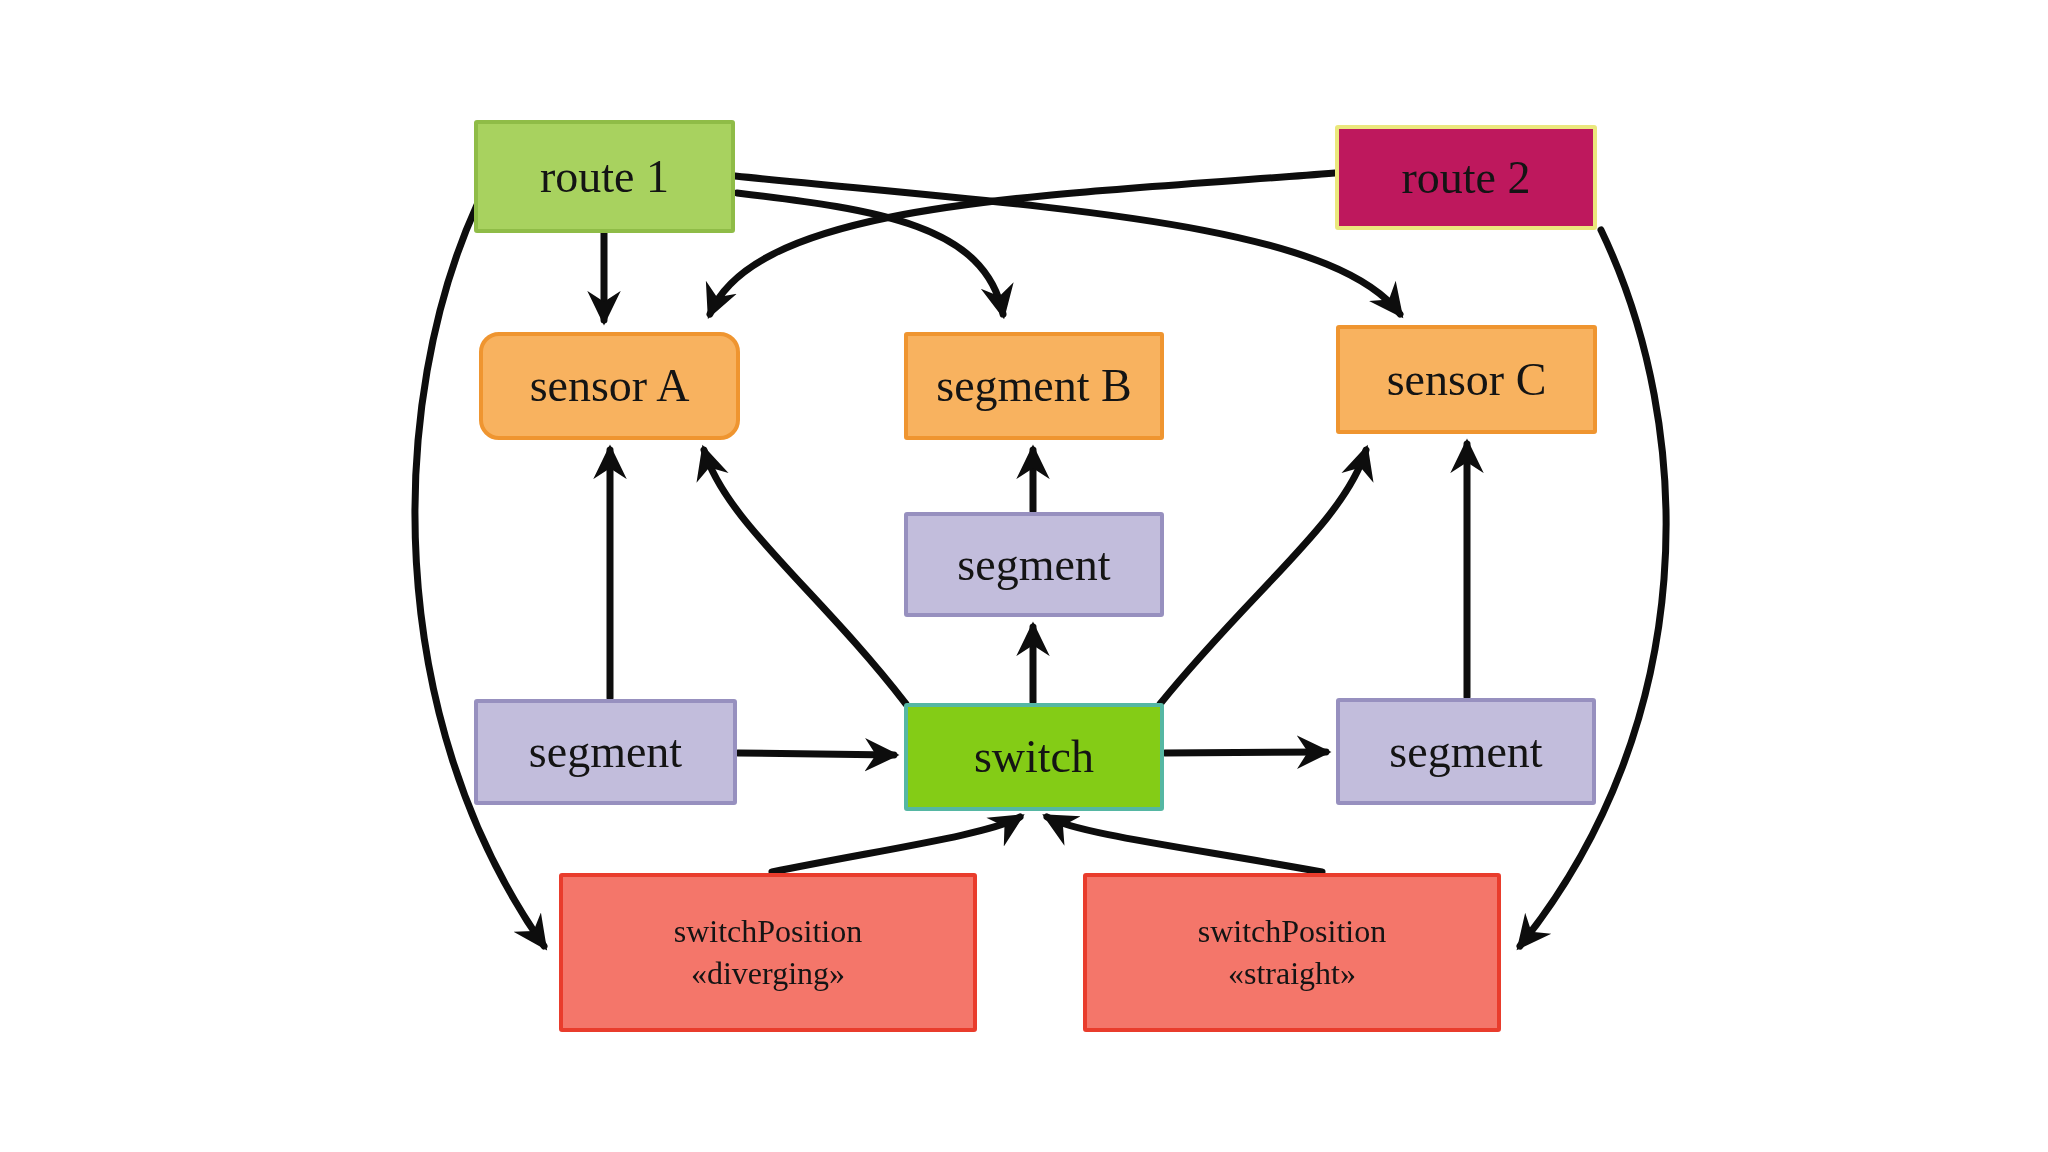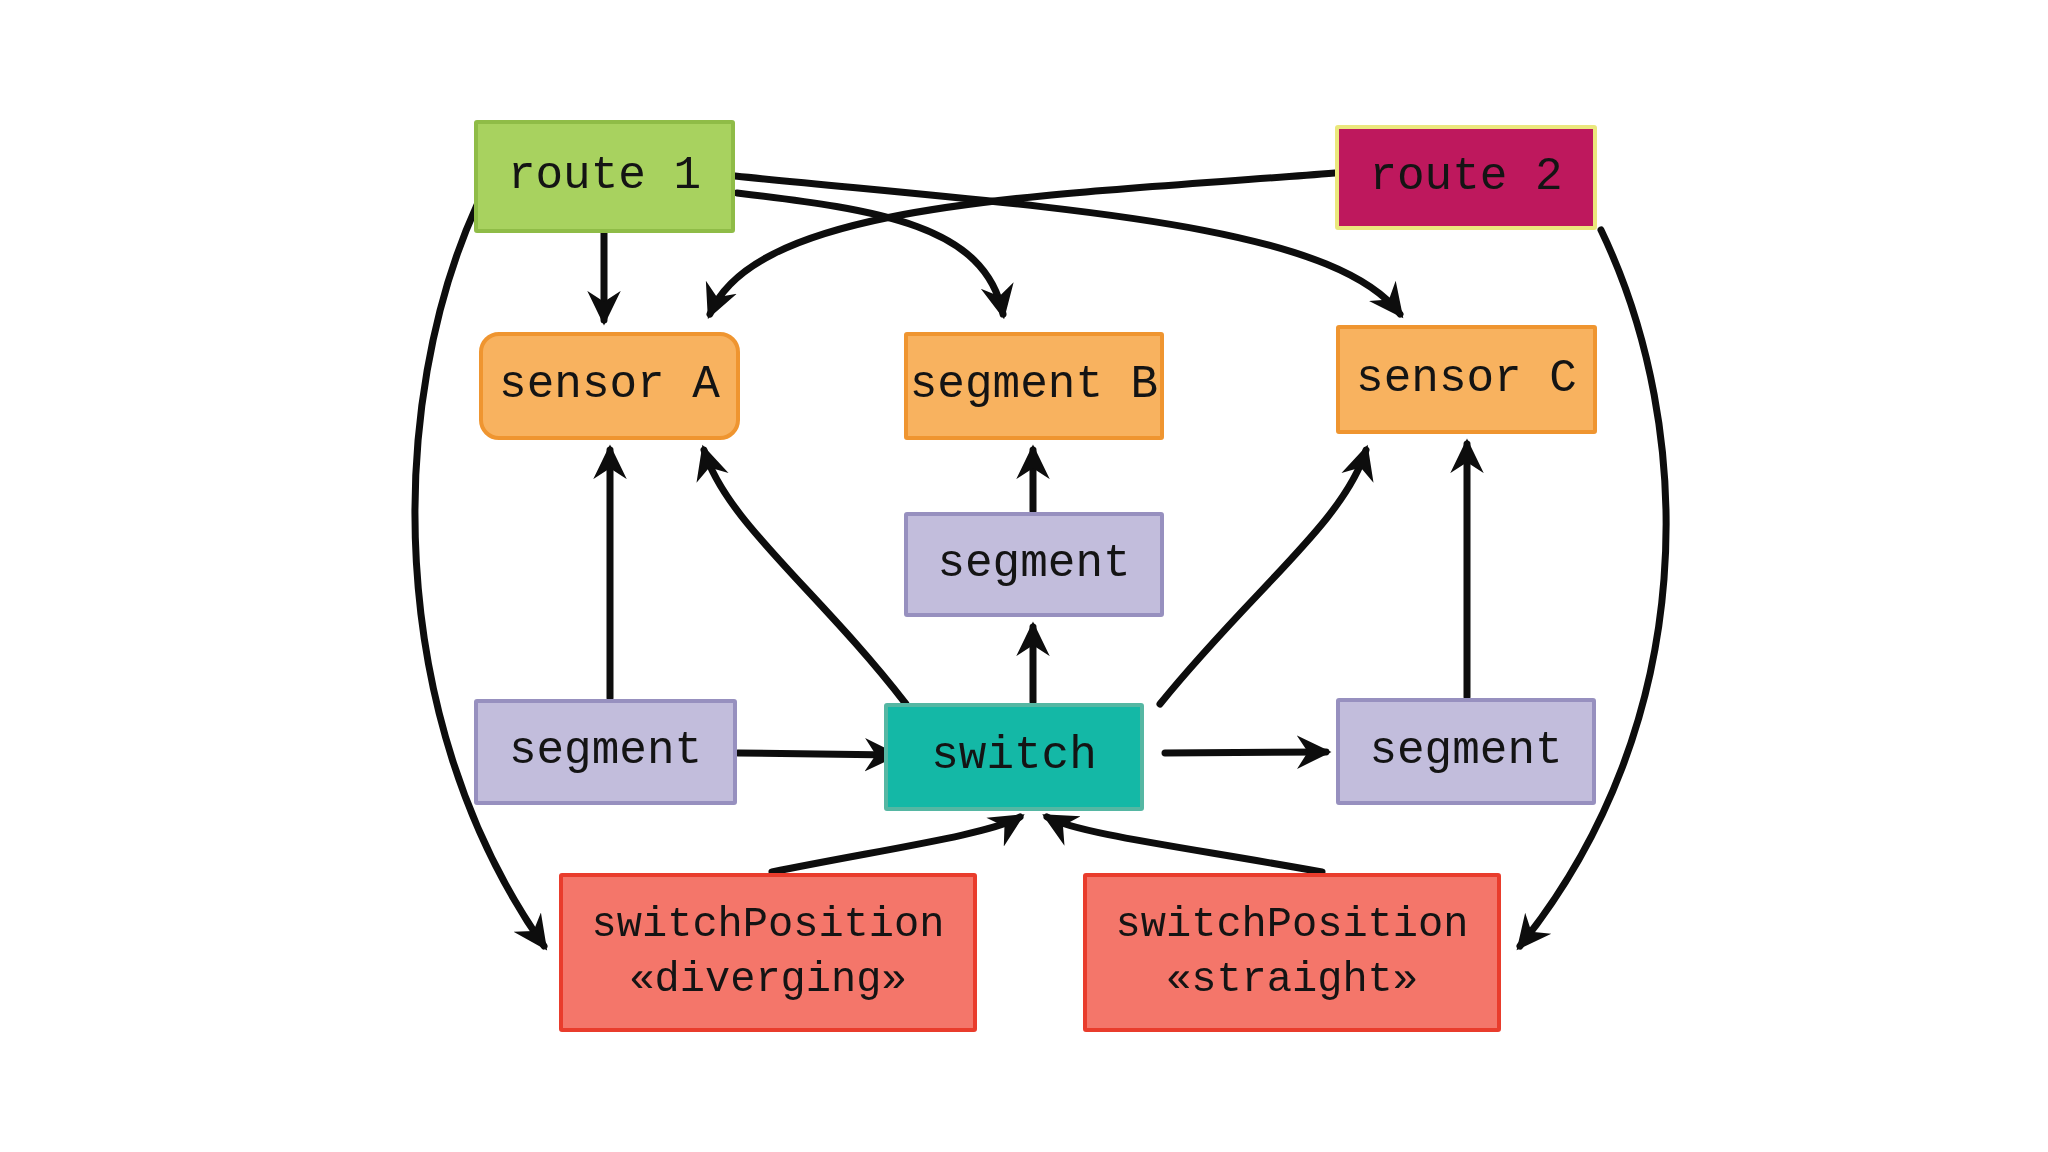--- a/index.html
+++ b/index.html
@@ -1,36 +1,36 @@
 <!DOCTYPE html>
 <html><head>
 <meta charset="utf-8">
 <style>
   html,body{margin:0;padding:0;background:#ffffff;}
   #canvas{
     position:relative;
     width:1903px;height:1152px;
     background:#ffffff;
-    font-family:Liberation Mono, monospace;
+    font-family:Liberation Serif, serif;
     overflow:hidden;
   }
   #edges{position:absolute;left:0;top:0;width:2048px;height:1152px;}
   .node{
     position:absolute;
     display:flex;align-items:center;justify-content:center;
     border:4px solid #000;
     border-radius:3px;
     color:#141414;
     font-size:46px;
     text-align:center;
     line-height:1.2;
     box-sizing:border-box;
   }
   .node .lbl{display:block;}
-  .node.two-line{font-size:42px;line-height:1.3;}
+  .node.two-line{font-size:32px;line-height:1.3;}
 </style>
 </head>
 <body>
 
 <div id="canvas">
 
   <svg id="edges" viewBox="0 0 2048 1152" xmlns="http://www.w3.org/2000/svg" fill="none" stroke="#0d0d0d" stroke-width="7" stroke-linecap="round">
     <defs>
       <marker id="arrow" viewBox="0 0 10 10" refX="8" refY="5" markerWidth="5.2" markerHeight="5.2" orient="auto-start-reverse">
         <path d="M0,0.4 L9.5,5 L0,9.6 L3,5 Z" fill="#0d0d0d" stroke="none"></path>
@@ -76,21 +76,21 @@
   </div>
 
   <div class="node" style="left: 904px; top: 512px; width: 260px; height: 105px; background-color: rgb(194, 189, 220); border-color: rgb(151, 144, 191);">
     <span class="lbl">segment</span>
   </div>
 
   <div class="node" style="left: 474px; top: 699px; width: 263px; height: 106px; background-color: rgb(194, 189, 220); border-color: rgb(151, 144, 191);">
     <span class="lbl">segment</span>
   </div>
 
-  <div class="node" style="left: 884px; top: 703px; width: 260px; height: 108px; background-color: #14b8a6; border-color: rgb(85, 183, 163);">
+  <div class="node" style="left: 904px; top: 703px; width: 260px; height: 108px; background-color: #84cc16; border-color: rgb(85, 183, 163);">
     <span class="lbl">switch</span>
   </div>
 
   <div class="node" style="left: 1336px; top: 698px; width: 260px; height: 107px; background-color: rgb(194, 189, 220); border-color: rgb(151, 144, 191);">
     <span class="lbl">segment</span>
   </div>
 
   <div class="node two-line" style="left: 559px; top: 873px; width: 418px; height: 159px; background-color: rgb(244, 118, 106); border-color: rgb(233, 60, 44);">
     <span class="lbl">
       <span style="display:block">switchPosition</span>

